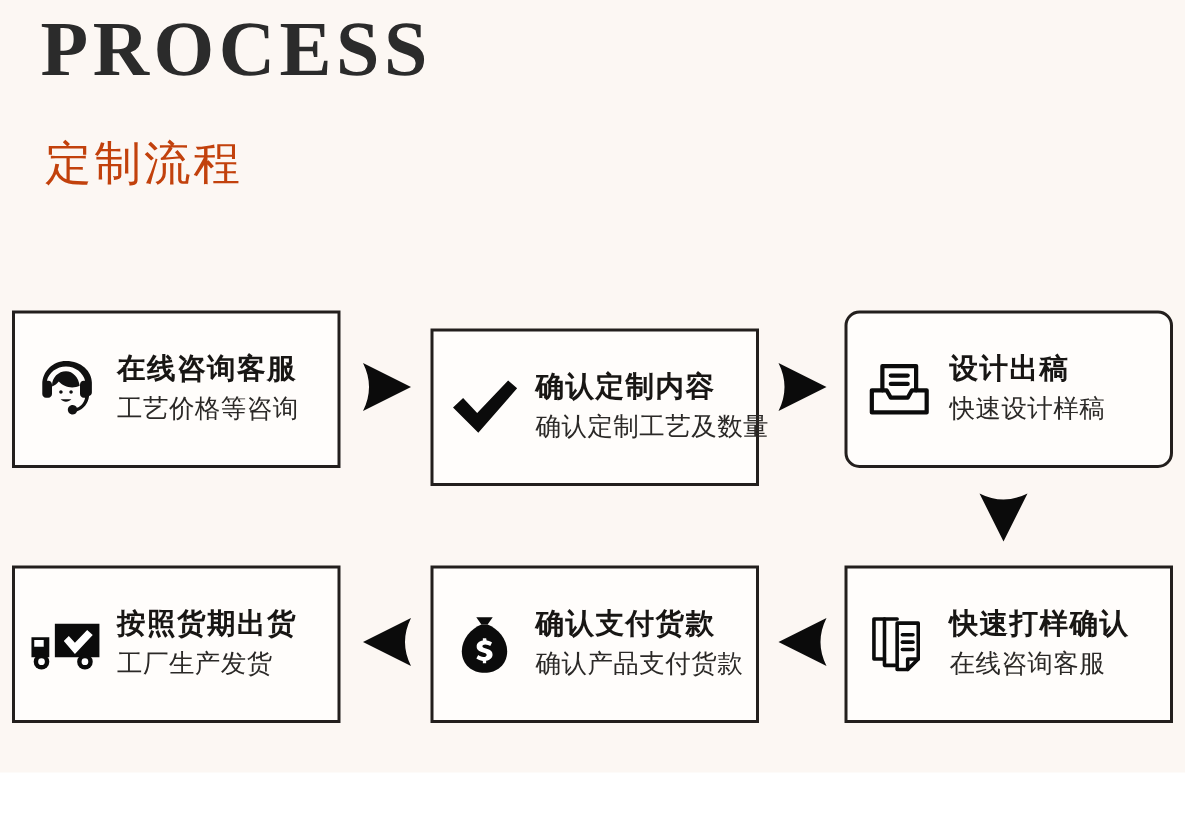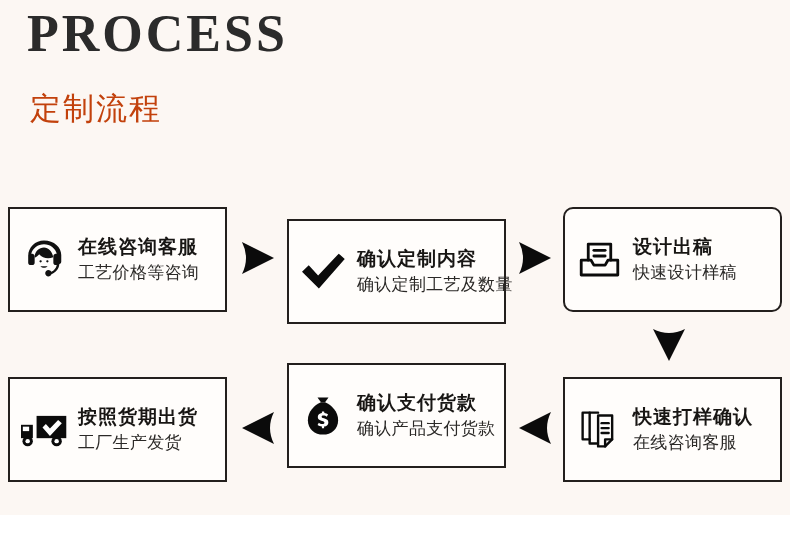--- a/index.html
+++ b/index.html
@@ -105,21 +105,21 @@
     line-height: 1.42;
     white-space: nowrap;
     margin-top: 2px;
   }
 
   
   #box-1 { left: 8px;   top: 207px; }
   #box-2 { left: 287px; top: 219px; }
   #box-3 { left: 563px; top: 207px; border-radius: 10px; }
   #box-4 { left: 563px; top: 377px; }
-  #box-5 { left: 287px; top: 363px; }
+  #box-5 { left: 287px; top: 377px; }
   #box-6 { left: 8px;   top: 377px; }
 
   
   .arrow {
     position: absolute;
   }
   .arrow svg { display: block; }
   #arrow-1 { left: 240px; top: 241px; }
   #arrow-2 { left: 517px; top: 241px; }
   #arrow-3 { left: 652px; top: 327px; }

